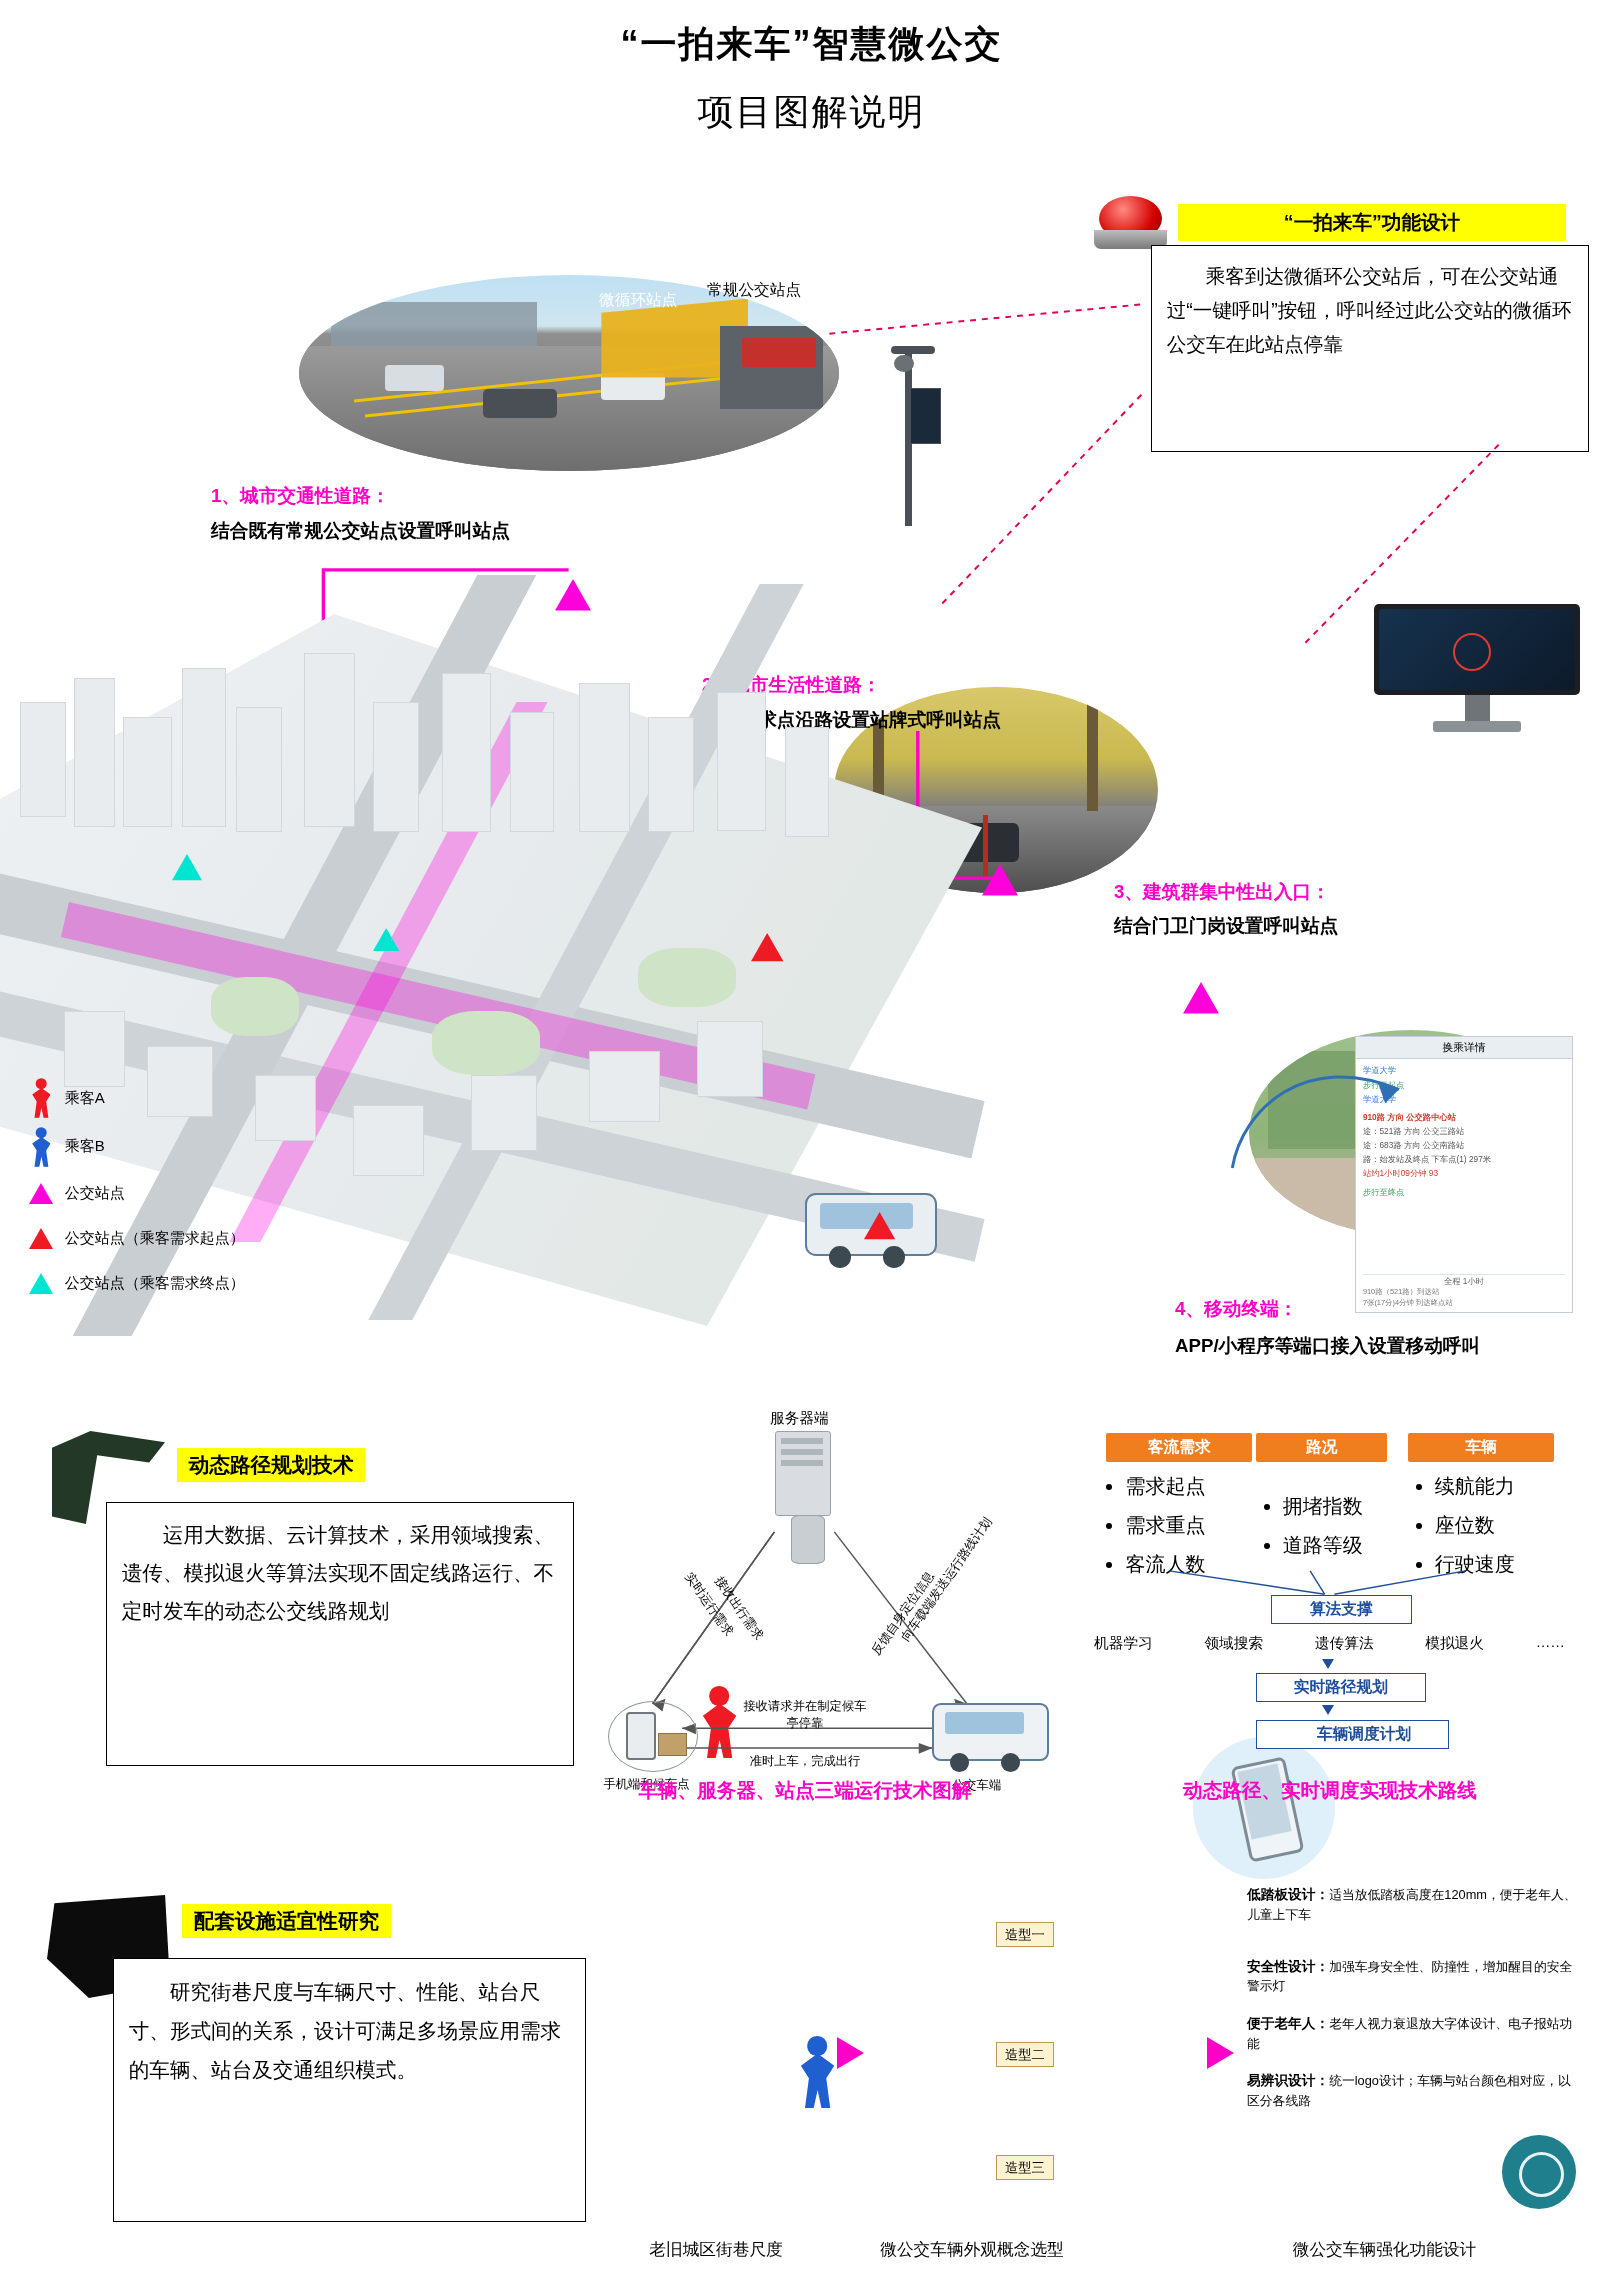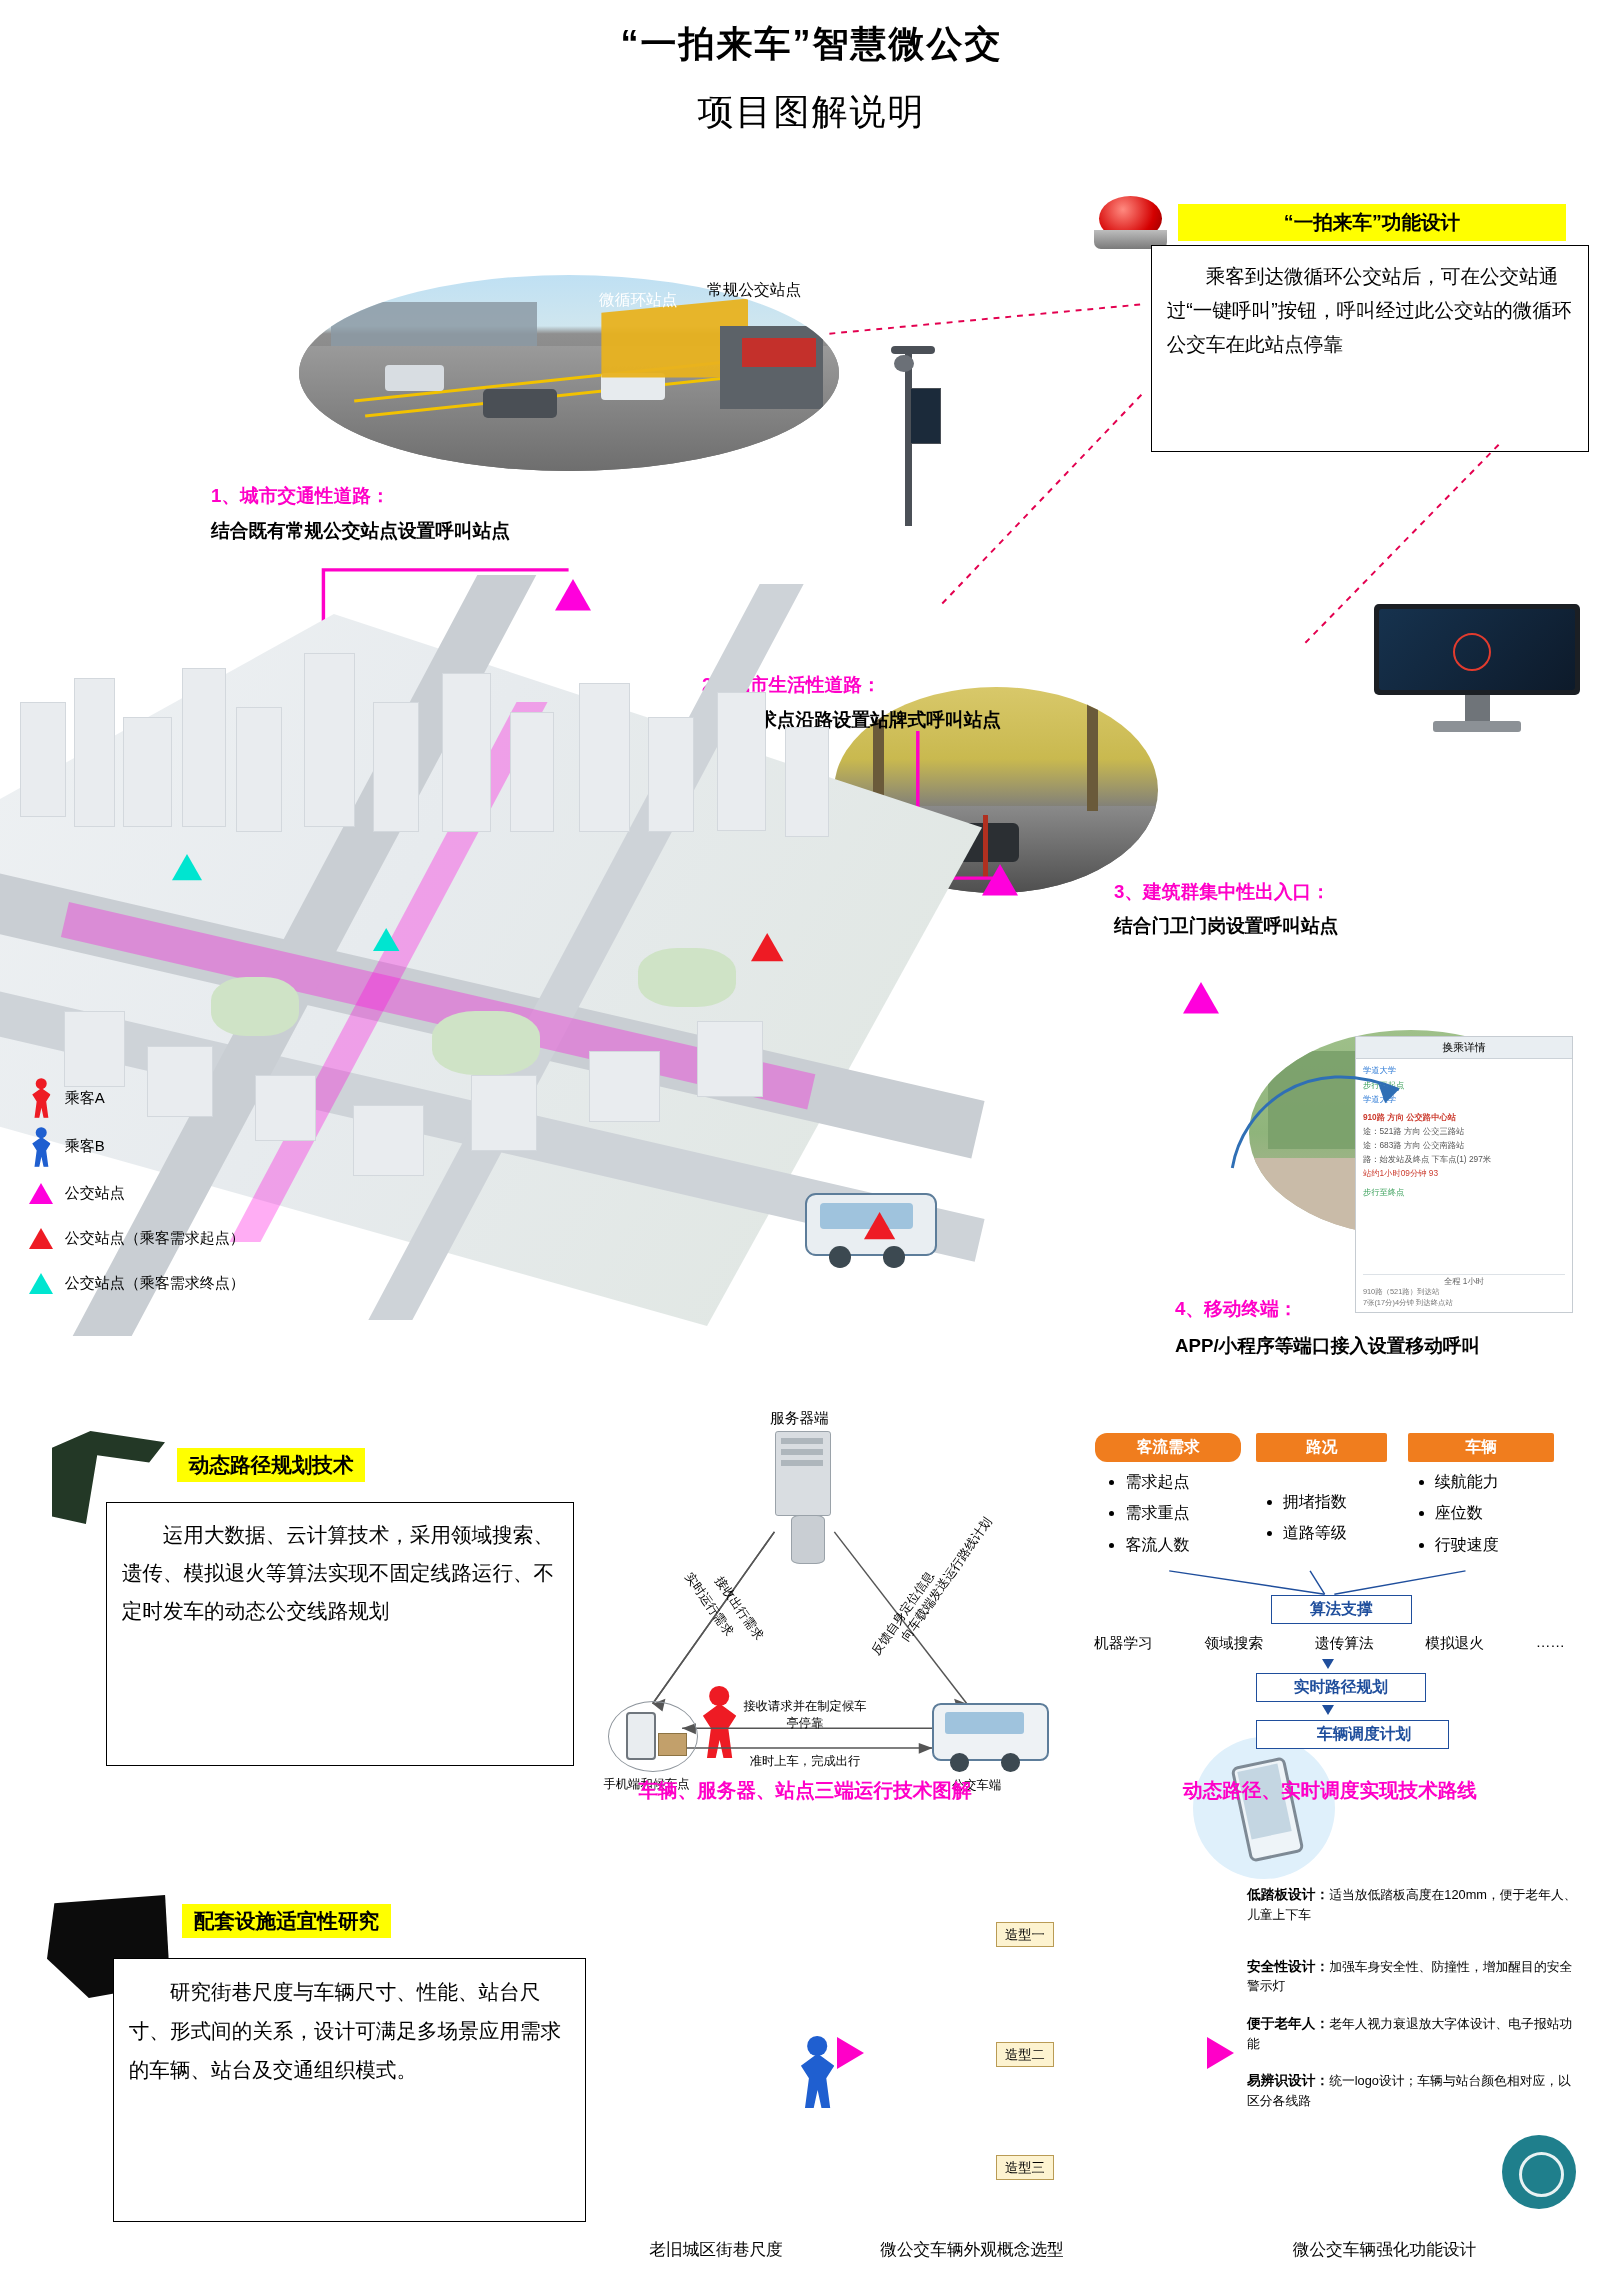--- a/index.html
+++ b/index.html
@@ -56,21 +56,21 @@
     display:inline-block;padding:2.9px 11.8px;font-size:20.6px;font-weight:bold;background:#ffff00;
   }
   .orange-chip{
     background:#f07d1e;color:#fff;font-weight:bold;font-size:15.7px;
     padding:3.9px 16.7px;border-radius:2px;text-align:center;display:inline-block;
   }
   .blue-chip{
     border:1px solid #1f4e9c;color:#1f4e9c;font-weight:bold;font-size:15.7px;
     padding:2.9px 12.8px;text-align:center;display:inline-block;background:#fff;
   }
-  .bullet{font-size:16px;line-height:1.9;}
+  .bullet{font-size:20px;line-height:1.9;}
   .bullet li{margin-bottom:1px;}
   .arrow-down{width:0;height:0;border-left:6.9px solid transparent;border-right:6.9px solid transparent;border-top:10.8px solid #1f4e9c;}
   .cap{font-size:16.7px;text-align:center;}
   .magenta-arrow{
     width:0;height:0;border-top:16.7px solid transparent;border-bottom:16.7px solid transparent;border-left:27.5px solid #ff00c8;
   }
   .note-tag{
     background:#fdf3d0;border:0.5px solid #b99b55;font-size:13.3px;padding:2.5px 7.9px;
   }
   .feat-title{font-weight:bold;}
@@ -354,21 +354,21 @@
   <div style="position:absolute;left:353px;top:294px;width:113px;height:54px;background:#eef2f5;border:2px solid #5d7d9a;border-radius:8.8px;"></div>
   <div style="position:absolute;left:366px;top:303px;width:79px;height:21.6px;background:#9fc3dd;border-radius:2.9px;"></div>
   <div style="position:absolute;left:371px;top:344px;width:18.7px;height:18.7px;background:#3c4951;border-radius:50%;"></div>
   <div style="position:absolute;left:422px;top:344px;width:18.7px;height:18.7px;background:#3c4951;border-radius:50%;"></div>
   <div style="position:absolute;left:373px;top:368px;font-size:12.3px;">公交车端</div>
 </div>
 
 <div class="abs pink-txt" style="left:545px;top:1777px;width:520px;text-align:center;font-size:19.6px;">车辆、服务器、站点三端运行技术图解</div>
 
 <div class="abs" style="left:1094px;top:1433px;width:471px;height:353px;">
-  <div class="orange-chip" style="position:absolute;left:1px;top:0;width:113px;border-radius:12px;">客流需求</div>
+  <div class="orange-chip" style="position:absolute;left:12px;top:0;width:113px;">客流需求</div>
   <div class="orange-chip" style="position:absolute;left:162px;top:0;width:98px;">路况</div>
   <div class="orange-chip" style="position:absolute;left:314px;top:0;width:113px;">车辆</div>
 
   <ul class="bullet" style="position:absolute;left:14.7px;top:34px;margin:0;padding-left:16.7px;">
     <li>需求起点</li>
     <li>需求重点</li>
     <li>客流人数</li>
   </ul>
   <ul class="bullet" style="position:absolute;left:172px;top:54px;margin:0;padding-left:16.7px;">
     <li>拥堵指数</li>

